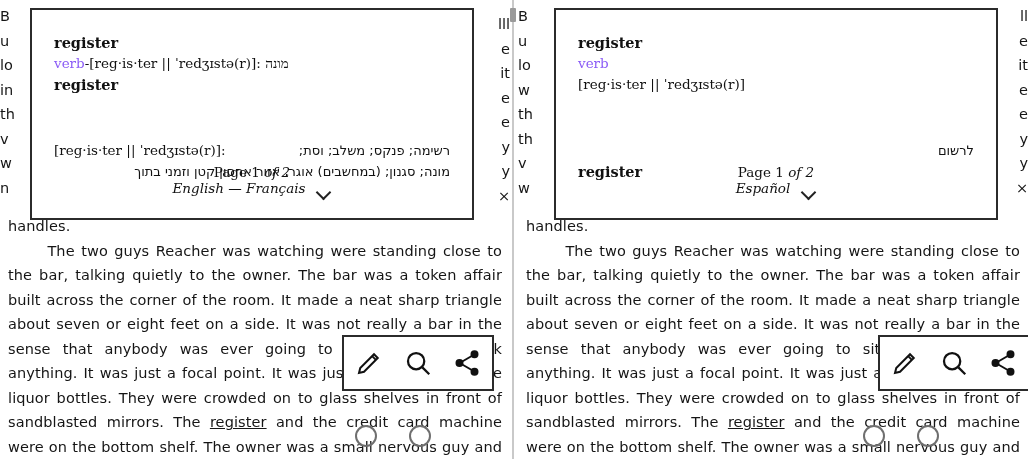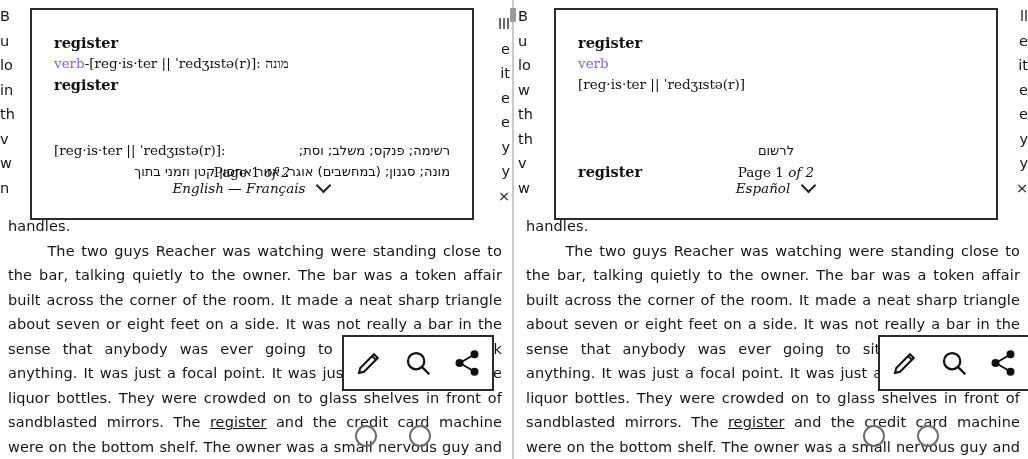--- a/index.html
+++ b/index.html
@@ -133,21 +133,21 @@
     padding: 0 24px;
     display: flex;
     justify-content: space-between;
     align-items: center;
     font-family: "DejaVu Serif", serif;
     font-size: 13.5px;
     color: #111111;
     flex-direction: column;
   }
   .pagenum i { font-style: italic; }
-  .lang { display: flex; align-items: flex-start; gap: 12px; font-style: italic; }
+  .lang { display: flex; align-items: flex-end; gap: 12px; font-style: italic; }
   .chev {
     display: inline-block;
     width: 14px; height: 9px;
     position: relative;
   }
   .chev::before {
     content: "";
     position: absolute;
     left: 1px; top: 0;
     width: 9px; height: 9px;
@@ -289,21 +289,21 @@
 e
 y
 y
 ×</div>
 
     <div class="dict right">
       <div class="dict-body">
         <div class="hw">register</div>
         <div class="pos">verb</div>
         <div class="defline">[reg·is·ter || ˈredʒɪstə(r)]</div>
-        <div class="heb" style="text-align:center;">לרשום</div>
+        <div class="heb" style="text-align:right;">לרשום</div>
         <div class="hw">register</div>
       </div>
       <div class="dict-footer">
         <div class="pagenum">
           <span>Page 1</span>
           <i>of 2</i>
         </div>
         <div class="lang">
           <span>Español</span>
           <span class="chev"></span>

